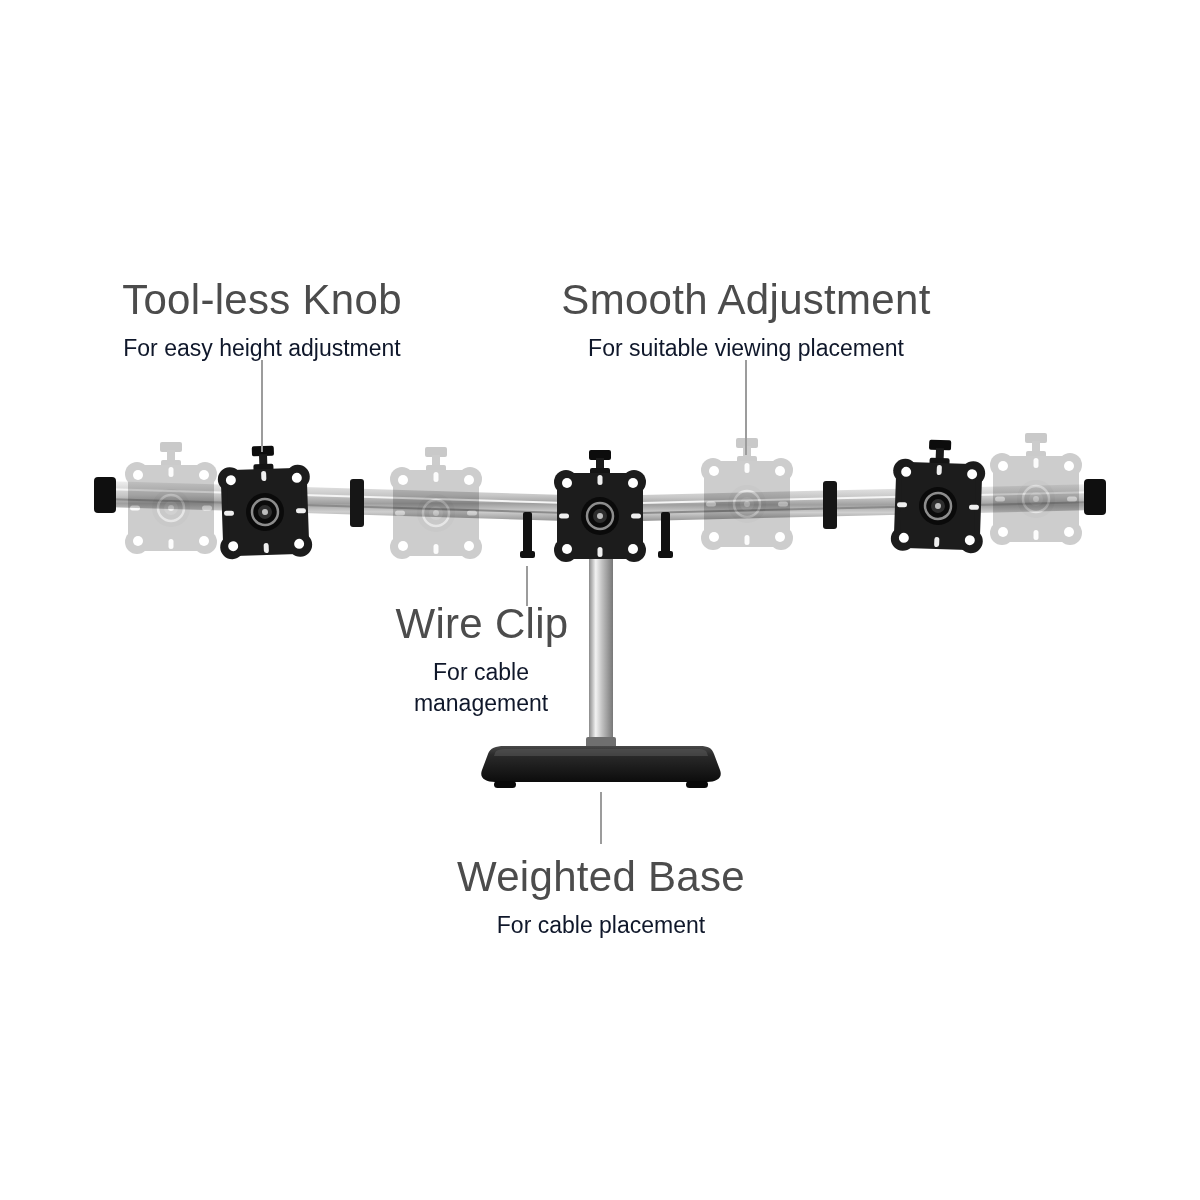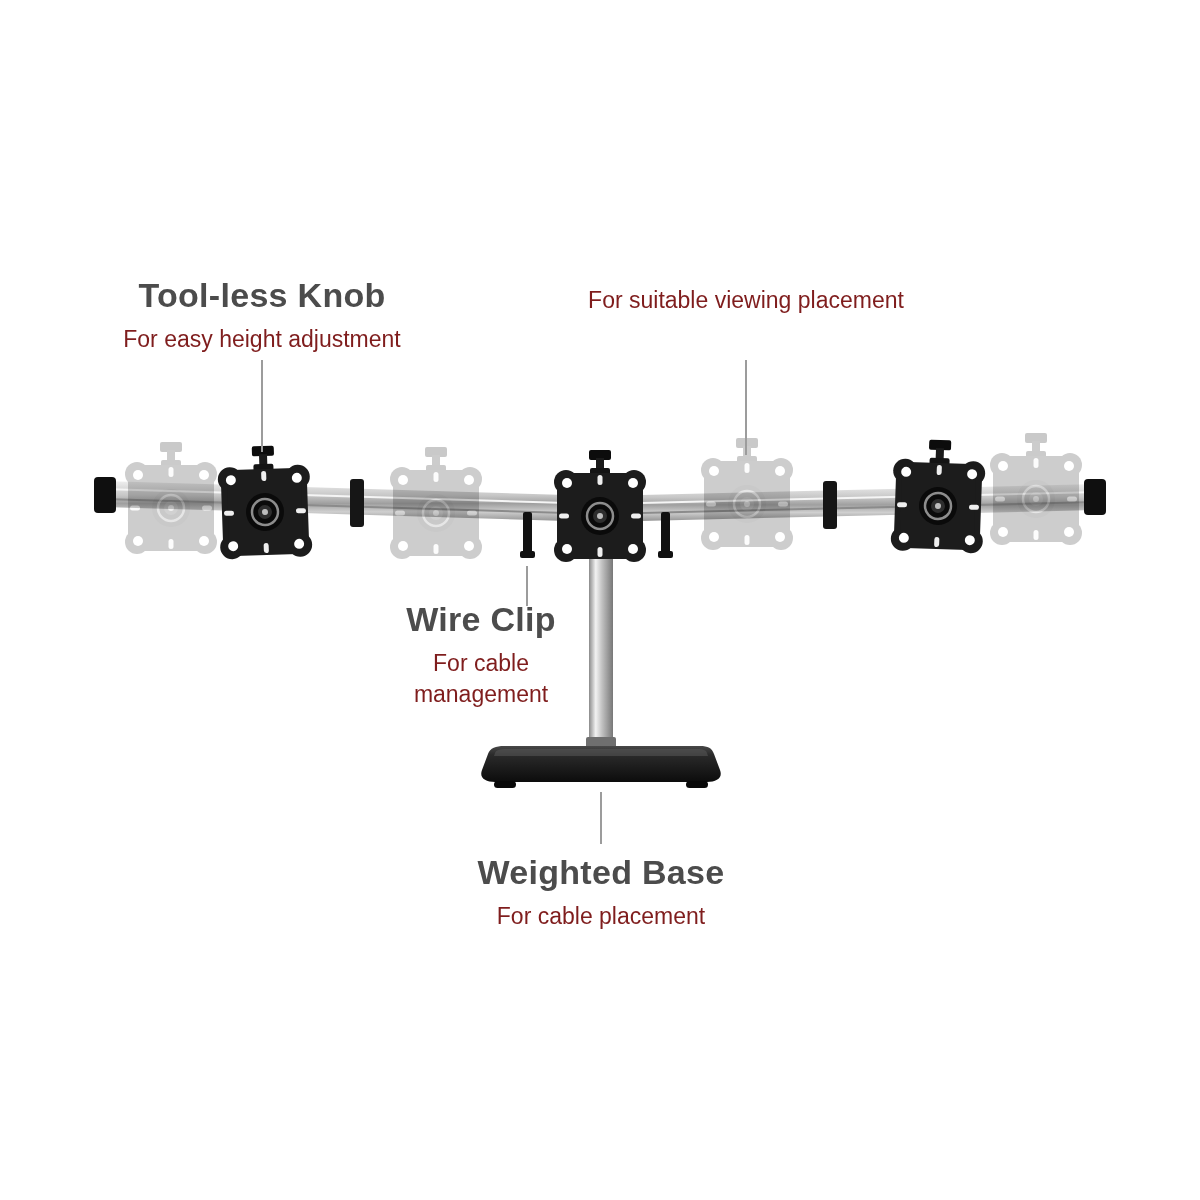--- a/index.html
+++ b/index.html
@@ -13,30 +13,31 @@
     font-family: "Liberation Sans", sans-serif;
   }
   .illustration { position: absolute; left: 0; top: 0; }
   .callout {
     position: absolute;
     transform: translateX(-50%);
     text-align: center;
     color: #4c4c4c;
   }
   .callout-title {
-    font-size: 34px;
-    font-weight: 700;
+    font-size: 42px;
+    font-weight: 400;
     letter-spacing: 0.3px;
     white-space: nowrap;
+    text-align: right;
   }
   .callout-sub {
     font-size: 23px;
     margin-top: 9px;
     line-height: 1.35;
-    color: #7f1d1d;
+    color: #0f172a;
   }
   .sub-narrow { max-width: 175px; margin: 9px auto 14px; }
   .callout-line {
     position: absolute;
     width: 2px;
     background: #9c9c9c;
   }
 </style>
 </head>
 <body>
@@ -151,20 +152,21 @@
   <div class="callout-line" style="left:745px; top:360px; height:95px;"></div>
   <div class="callout-line" style="left:526px; top:566px; height:40px;"></div>
   <div class="callout-line" style="left:600px; top:792px; height:52px;"></div>
 
   <div class="callout" style="left:262px; top:276px;">
     <div class="callout-title">Tool-less Knob</div>
     <div class="callout-sub">For easy height adjustment</div>
   </div>
 
   <div class="callout" style="left:746px; top:276px;">
+    <div class="callout-title">Smooth Adjustment</div>
     <div class="callout-sub">For suitable viewing placement</div>
   </div>
 
   <div class="callout" style="left:481px; top:600px;">
     <div class="callout-title">Wire Clip</div>
     <div class="callout-sub sub-narrow">For cable management</div>
   </div>
 
   <div class="callout" style="left:931px; top:698px;">
   </div>

